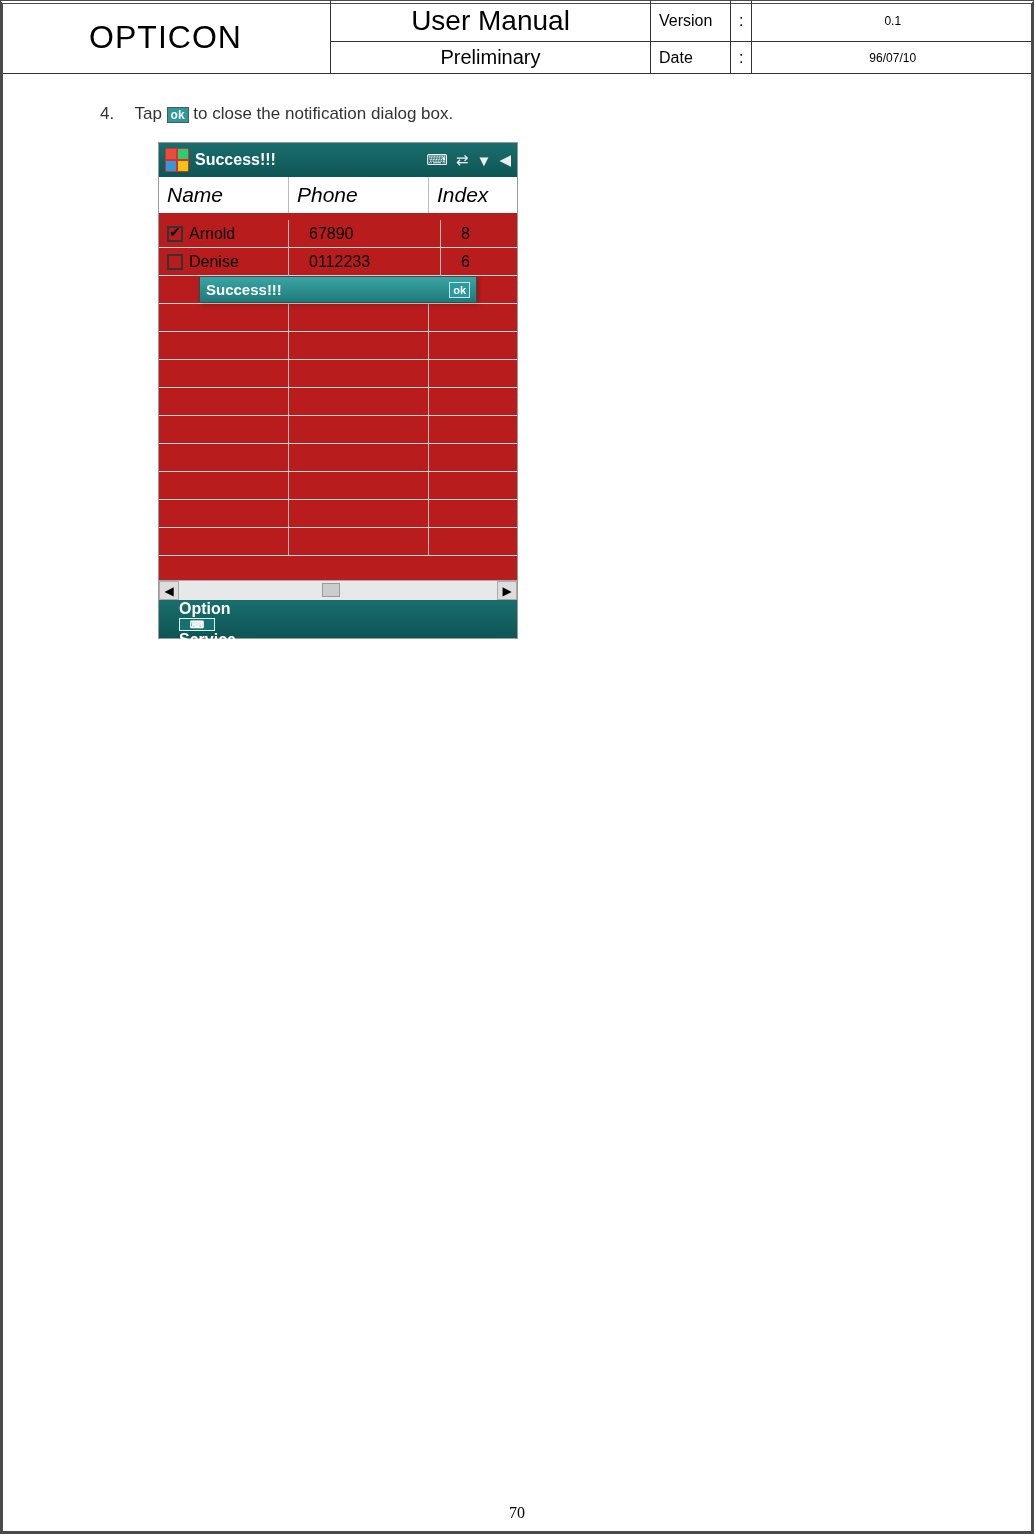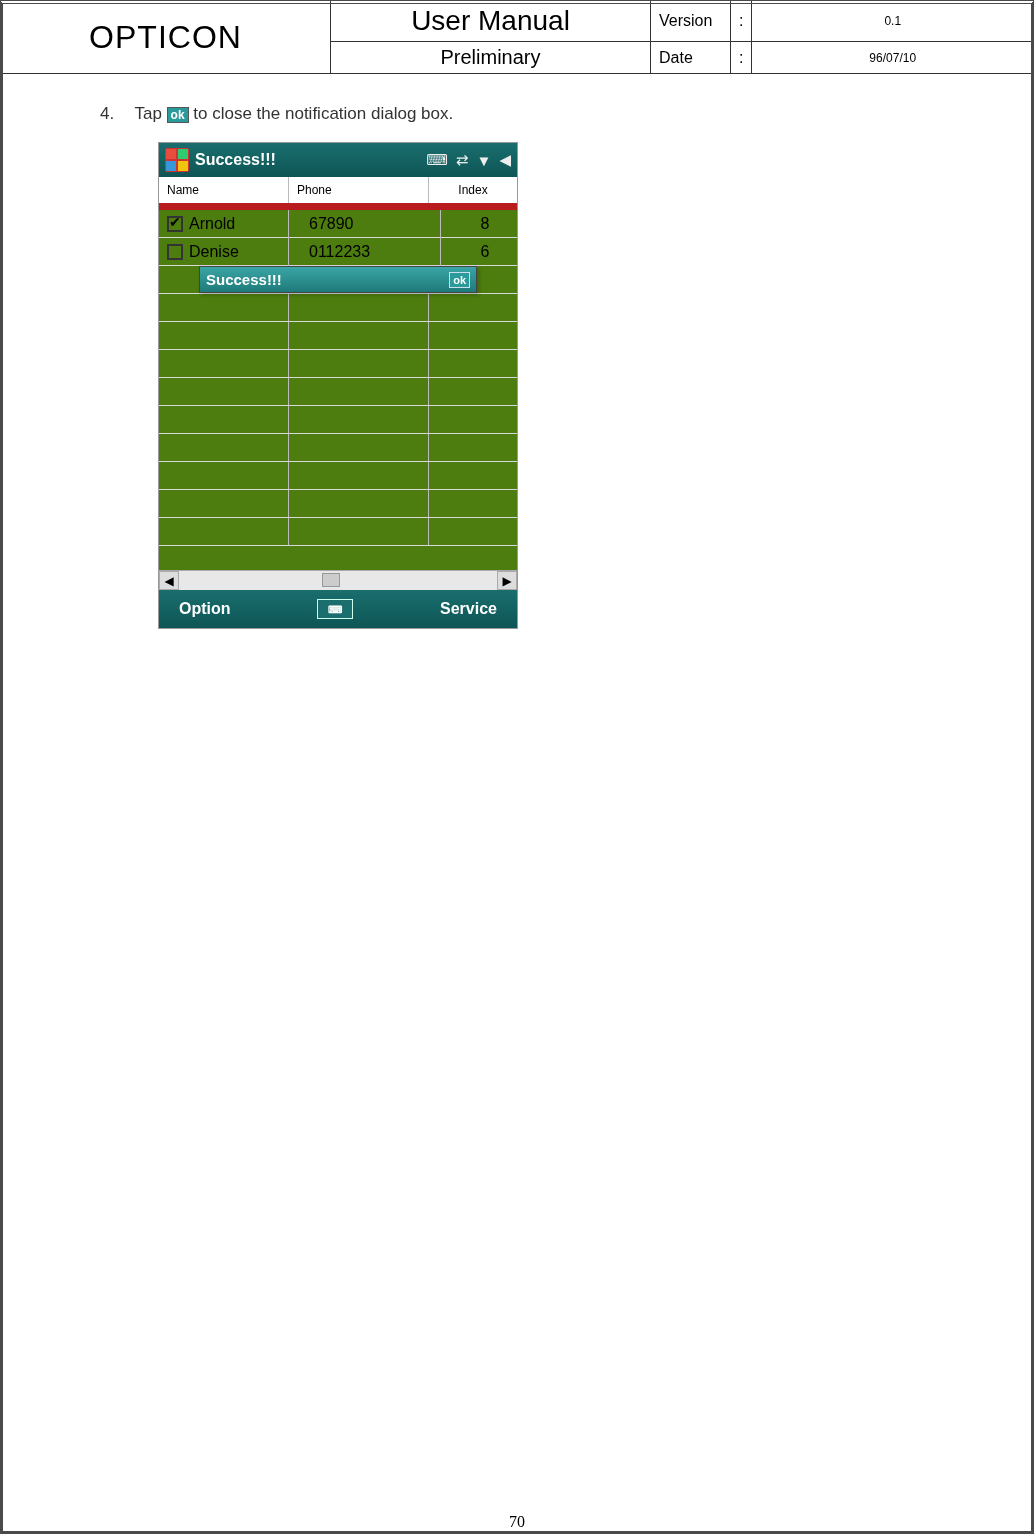--- a/index.html
+++ b/index.html
@@ -66,21 +66,21 @@
       font-weight: bold;
       padding: 1px 3px;
       border: 1px solid #555;
       vertical-align: middle;
       line-height: 12px;
     }
     .screenshot {
       margin: 18px 0 0 58px;
       width: 360px;
       border: 1px solid #999;
-      background: #4d7c0f;
+      background: #b91c1c;
       font-family: Tahoma, Arial, sans-serif;
     }
     .wm-titlebar {
       background: linear-gradient(to bottom, #1a6e6e, #0e5555);
       color: #fff;
       height: 34px;
       display: flex;
       align-items: center;
       padding: 0 6px;
       gap: 6px;
@@ -100,25 +100,26 @@
     .q2 { top: 1px; right: 1px; background: #2ecc71; }
     .q3 { bottom: 1px; left: 1px; background: #3498db; }
     .q4 { bottom: 1px; right: 1px; background: #f1c40f; }
     .wm-title { font-weight: bold; font-size: 16px; flex: 1; }
     .wm-icons { display: flex; gap: 8px; align-items: center; }
     .wm-ico { color: #eee; font-size: 15px; }
     .list-header {
       display: flex;
       background: #fff;
       border-bottom: 7px solid #b91c1c;
-      font-size: 12px;
+      font-size: 21px;
+      font-style: italic;
     }
     .col-name { width: 130px; padding: 6px 8px; border-right: 1px solid #bbb; }
     .col-phone { width: 140px; padding: 6px 8px; border-right: 1px solid #bbb; }
-    .col-index { flex: 1; padding: 6px 8px; text-align: center; }
+    .col-index { flex: 1; padding: 6px 8px; }
     .list-body { position: relative; height: 360px; overflow: hidden; }
     .list-row {
       display: flex;
       font-size: 16px;
       border-bottom: 1px solid #d8d8d8;
       height: 28px;
       align-items: center;
       gap: 12px;
     }
     .chk {
@@ -198,36 +199,37 @@
       width: 18px;
       height: 14px;
       background: #ccc;
       border: 1px solid #999;
     }
     .wm-bottombar {
       background: linear-gradient(to bottom, #1a6e6e, #0e5555);
       color: #fff;
       height: 38px;
       display: flex;
-      align-items: center;
+      align-items: flex-start;
       justify-content: space-between;
       padding: 0 20px;
       font-weight: bold;
       font-size: 16px;
+      flex-direction: column;
     }
     .sip-icon {
       width: 36px; height: 20px;
       border: 1px solid #cfe;
       background: #1a6e6e;
       display: flex; align-items: center; justify-content: center;
       font-size: 10px;
     }
     .page-number {
       position: absolute;
-      bottom: 3px;
+      bottom: 12px;
       left: 0; right: 0;
       text-align: center;
       font-size: 16px;
       font-family: "Times New Roman", serif;
     }
   </style>
 </head>
 <body>
 
 <div class="page-border"></div>

